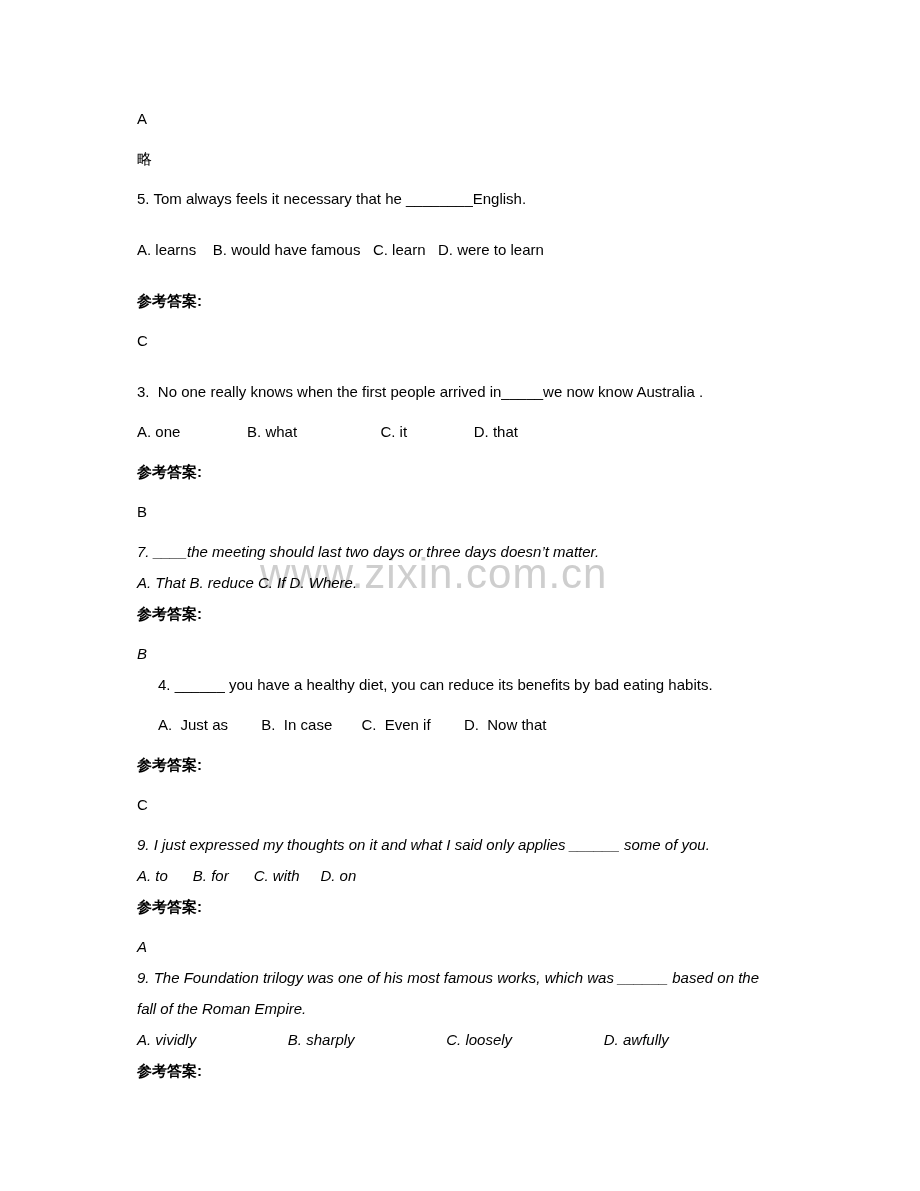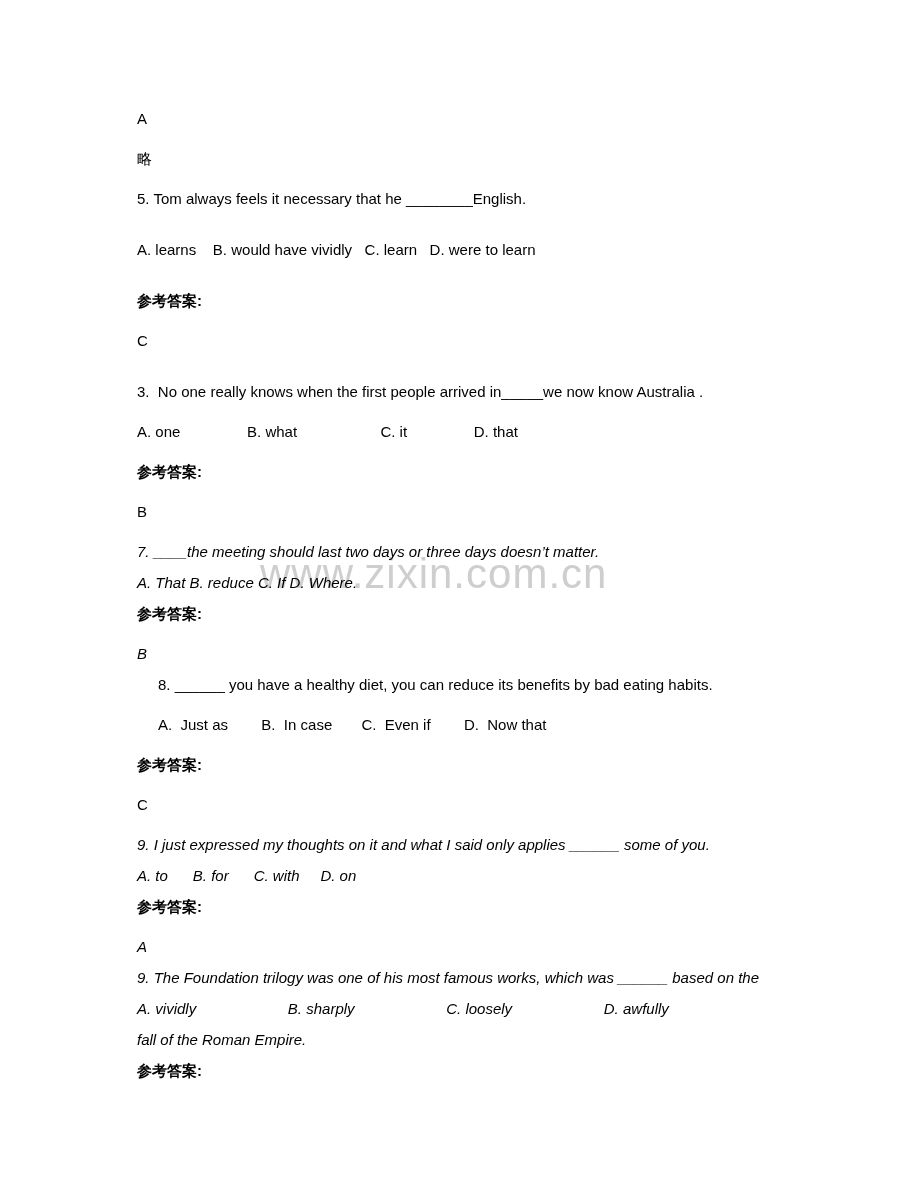--- a/index.html
+++ b/index.html
@@ -43,42 +43,42 @@
 <body>
 
 <div class="watermark">www.zixin.com.cn</div>
 
 <div class="doc">
 
   <div class="line">A</div>
   <div class="line">略</div>
 
   <div class="line wide">5. Tom always feels it necessary that he ________English.</div>
-  <div class="line wide">A. learns    B. would have vividly   C. learn   D. were to learn</div>
+  <div class="line wide">A. learns    B. would have famous   C. learn   D. were to learn</div>
   <div class="line ref">参考答案:</div>
   <div class="line wide">C</div>
 
   <div class="line">3.  No one really knows when the first people arrived in_____we now know Australia .</div>
   <div class="line">A. one                B. what                    C. it                D. that</div>
   <div class="line ref">参考答案:</div>
   <div class="line">B</div>
 
   <div class="line tight">7. ____the meeting should last two days or three days doesn’t matter.</div>
   <div class="line tight">A. That B. reduce C. If D. Where.</div>
   <div class="line ref">参考答案:</div>
   <div class="line tight">B</div>
 
-  <div class="line indent">8. ______ you have a healthy diet, you can reduce its benefits by bad eating habits.</div>
+  <div class="line indent">4. ______ you have a healthy diet, you can reduce its benefits by bad eating habits.</div>
   <div class="line indent">A.  Just as        B.  In case       C.  Even if        D.  Now that</div>
   <div class="line ref">参考答案:</div>
   <div class="line">C</div>
 
   <div class="line tight">9. I just expressed my thoughts on it and what I said only applies ______ some of you.</div>
   <div class="line tight">A. to      B. for      C. with     D. on</div>
   <div class="line ref">参考答案:</div>
   <div class="line tight">A</div>
 
   <div class="line tight">9. The Foundation trilogy was one of his most famous works, which was ______ based on the</div>
+  <div class="line tight">fall of the Roman Empire.</div>
   <div class="line tight">A. vividly                      B. sharply                      C. loosely                      D. awfully</div>
-  <div class="line tight">fall of the Roman Empire.</div>
   <div class="line ref last">参考答案:</div>
 
 </div>
 
 </body></html>

